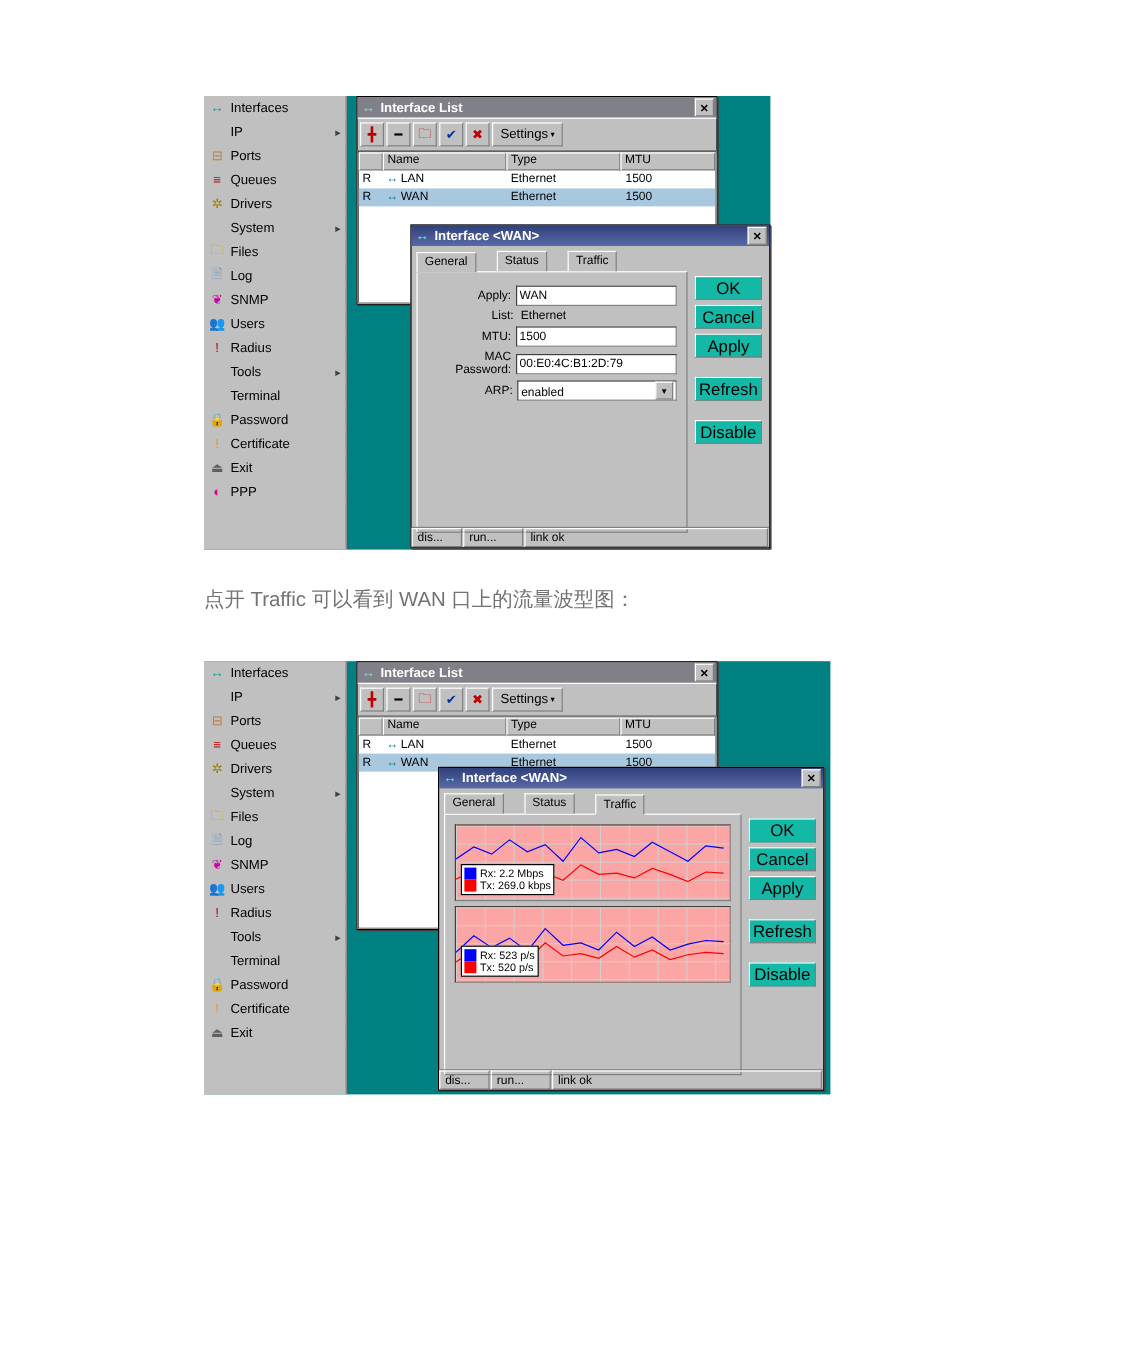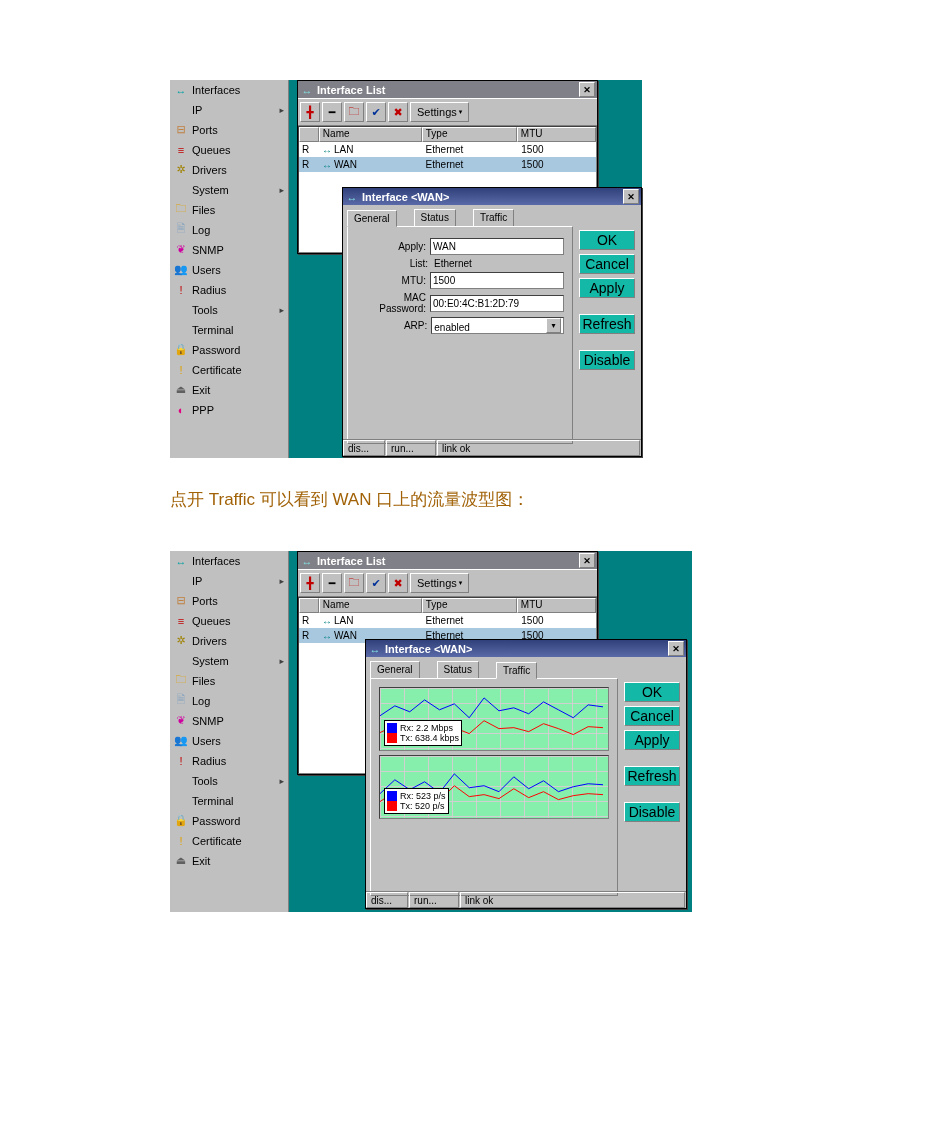--- a/index.html
+++ b/index.html
@@ -43,27 +43,27 @@
   .fld .lab{width:72px;text-align:right;margin-right:4px}
   .fld input,.fld .sel{width:128px;height:15px;border:1px solid #808080;border-top-color:#404040;border-left-color:#404040;background:#fff;font-size:10px;padding:0 2px;font-family:inherit}
   .fld .sel{display:flex;align-items:flex-end;justify-content:space-between}
   .sel .dd{width:13px;height:13px;background:#c0c0c0;border:1px solid #808080;border-top-color:#fff;border-left-color:#fff;display:flex;align-items:center;justify-content:center;font-size:8px}
   .btncol{position:absolute;right:6px;top:22px;display:flex;flex-direction:column;gap:4px}
   .btncol2{top:42px}
   .btn{width:54px;height:18px;border:1px solid #808080;border-top-color:#fff;border-left-color:#fff;background:#14b8a6;display:flex;align-items:center;justify-content:center;font-size:14px}
   .statusbar{display:flex;border-top:1px solid #808080;font-size:10px;height:16px}
   .statusbar .cell{border:1px solid #808080;border-top-color:#fff;border-left-color:#fff;padding:0 4px;display:flex;align-items:center;margin-right:1px}
   
-  .chart{border:1px solid #808080;border-top-color:#404040;border-left-color:#404040;background:#86efac;position:relative;height:62px;margin-bottom:4px}
+  .chart{border:1px solid #808080;border-top-color:#404040;border-left-color:#404040;background:#fca5a5;position:relative;height:62px;margin-bottom:4px}
   .grid{position:absolute;inset:0;background-image:linear-gradient(#d0d0d0 1px,transparent 1px),linear-gradient(90deg,#d0d0d0 1px,transparent 1px);background-size:24px 15px}
   .legend{position:absolute;left:4px;bottom:4px;background:#fff;border:1px solid #000;padding:2px;font-size:9px}
   .legend .lr{display:flex;align-items:center}
   .legend .sw{width:10px;height:10px;margin-right:3px}
   
-  .caption{margin:30px 0 0 170px;font-size:17px;color:#a16207}
+  .caption{margin:30px 0 0 170px;font-size:17px;color:#737373}
   .heading{margin:40px auto 0;text-align:center;font-size:18px;font-weight:bold}
 </style>
 </head>
 <body>
 <div class="page">
 
 <div class="shot shot1">
 
   <div class="sidebar" id="sb1">
         <div class="mitem">
@@ -368,21 +368,21 @@
             <polyline points="0,28 15,18 30,24 45,12 60,22 75,16 90,30 105,10 120,23 135,20 150,26 165,14 180,22 195,30 210,17 225,19" fill="none" stroke="#0000ff" stroke-width="1"></polyline>
             <polyline points="0,45 15,38 30,43 45,35 60,42 75,40 90,46 105,33 120,41 135,40 150,44 165,36 180,41 195,47 210,39 225,40" fill="none" stroke="#ff0000" stroke-width="1"></polyline>
           </svg>
           <div class="legend">
             <div class="lr">
                   <span class="sw" style="background:#0000ff"></span>
                   <span>Rx: 2.2 Mbps</span>
                 </div>
             <div class="lr">
                   <span class="sw" style="background:#ff0000"></span>
-                  <span>Tx: 638.4 kbps</span>
+                  <span>Tx: 269.0 kbps</span>
                 </div>
           </div>
         </div>
         <div class="chart">
           <div class="grid"></div>
           <svg viewBox="0 0 230 62" style="position:absolute;inset:0">
             <polyline points="0,38 15,24 30,34 45,26 60,37 75,18 90,32 105,30 120,36 135,21 150,33 165,25 180,36 195,31 210,28 225,29" fill="none" stroke="#0000ff" stroke-width="1"></polyline>
             <polyline points="0,46 15,36 30,42 45,37 60,45 75,30 90,41 105,39 120,43 135,33 150,42 165,36 180,44 195,40 210,38 225,39" fill="none" stroke="#ff0000" stroke-width="1"></polyline>
           </svg>
           <div class="legend">

